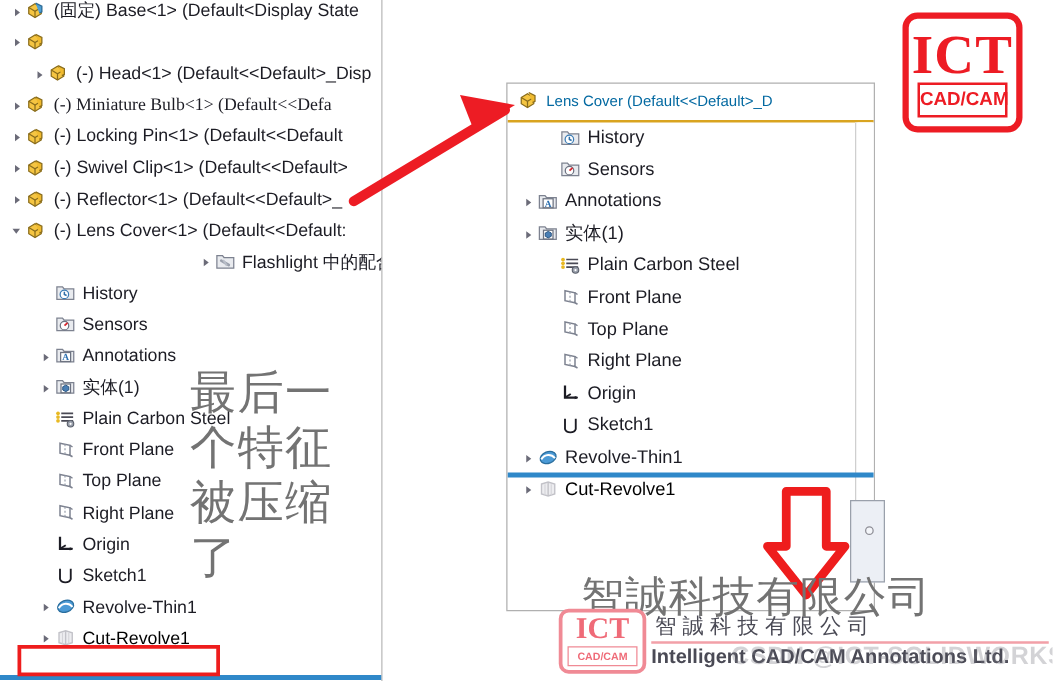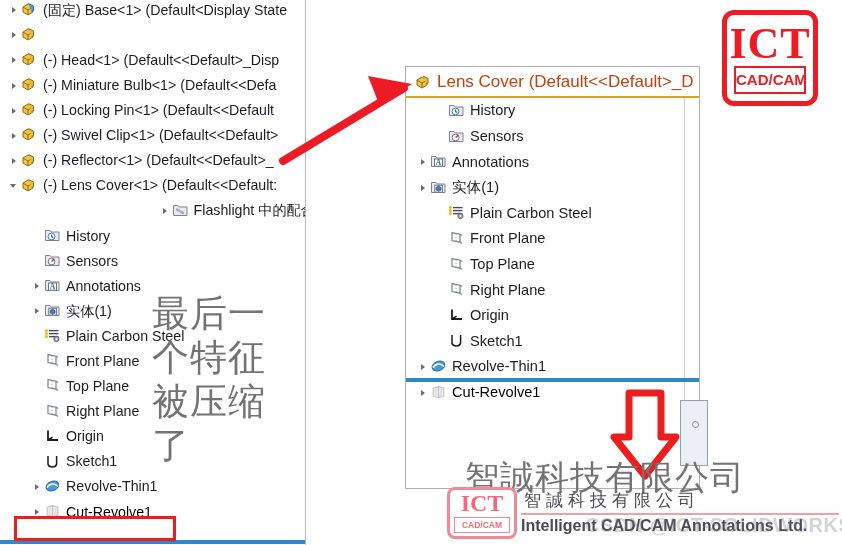--- a/index.html
+++ b/index.html
@@ -39,21 +39,21 @@
   .lbl.dim{color:#000000;}
 
   
   #right-panel{
     position:absolute;left:405px;top:66px;width:295px;height:423px;
     background:#ffffff;border:1px solid #b0b0b0;box-sizing:border-box;
     overflow:hidden;
   }
   #right-head{
     position:relative;height:29px;line-height:29px;white-space:nowrap;
-    font-size:17px;color:#c2410c;padding-left:9px;
+    font-size:12px;color:#0369a1;padding-left:9px;
     border-bottom:2.5px solid #d9a420;
   }
   #right-rows{position:relative;padding-left:9px;}
   #right-rows .row{height:25.6px;line-height:25.6px;font-size:14.6px;}
   #rollback-bar{
     position:absolute;left:0;width:100%;height:4px;background:#2f88c9;
   }
   #right-scroll{
     position:absolute;right:0;top:31px;width:14px;height:330px;
     background:#ffffff;border-left:1px solid #cfcfcf;
@@ -146,27 +146,27 @@
             <path d="M2 6 L7 9 L12 6" fill="none" stroke="#8a6d1c" stroke-width="1"></path>
             <path d="M7 9 L7 14" fill="none" stroke="#8a6d1c" stroke-width="1"></path>
             <path d="M7.5 2.5 L12.5 5 L12.5 9.5 L10.5 10.5" fill="#4d9fd6" stroke="#2d6b95" stroke-width="1"></path>
           </svg></span><span class="lbl">(固定) Base&lt;1&gt;  (Default&lt;Display State</span></div>
       <div class="row" style="padding-left: 0px;"><span class="twisty closed"></span><span class="ico"><svg width="17" height="16" viewBox="0 0 17 16">
             <path d="M2 6 L7 3 L12 6 L12 11 L7 14 L2 11 Z" fill="#f5c542" stroke="#8a6d1c" stroke-width="1"></path>
             <path d="M2 6 L7 9 L12 6" fill="none" stroke="#8a6d1c" stroke-width="1"></path>
             <path d="M7 9 L7 14" fill="none" stroke="#8a6d1c" stroke-width="1"></path>
             <path d="M7.5 2.5 L12.5 5 L12.5 9.5 L10.5 10.5" fill="#f0ba2e" stroke="#8a6d1c" stroke-width="1"></path>
           </svg></span></div>
-      <div class="row" style="padding-left: 0px;"><span class="twisty closed"></span><span class="ico"><svg width="17" height="16" viewBox="0 0 17 16">
+      <div class="row" style="padding-left: 0px; text-align: center;"><span class="twisty closed"></span><span class="ico"><svg width="17" height="16" viewBox="0 0 17 16">
             <path d="M2 6 L7 3 L12 6 L12 11 L7 14 L2 11 Z" fill="#f5c542" stroke="#8a6d1c" stroke-width="1"></path>
             <path d="M2 6 L7 9 L12 6" fill="none" stroke="#8a6d1c" stroke-width="1"></path>
             <path d="M7 9 L7 14" fill="none" stroke="#8a6d1c" stroke-width="1"></path>
             <path d="M7.5 2.5 L12.5 5 L12.5 9.5 L10.5 10.5" fill="#f0ba2e" stroke="#8a6d1c" stroke-width="1"></path>
           </svg></span><span class="lbl">(-) Head&lt;1&gt;  (Default&lt;&lt;Default&gt;_Disp</span></div>
-      <div class="row" style="padding-left: 0px;"><span class="twisty closed"></span><span class="ico"><svg width="17" height="16" viewBox="0 0 17 16">
+      <div class="row" style="padding-left: 0px; font-family: Liberation Serif, serif;"><span class="twisty closed"></span><span class="ico"><svg width="17" height="16" viewBox="0 0 17 16">
             <path d="M2 6 L7 3 L12 6 L12 11 L7 14 L2 11 Z" fill="#f5c542" stroke="#8a6d1c" stroke-width="1"></path>
             <path d="M2 6 L7 9 L12 6" fill="none" stroke="#8a6d1c" stroke-width="1"></path>
             <path d="M7 9 L7 14" fill="none" stroke="#8a6d1c" stroke-width="1"></path>
             <path d="M7.5 2.5 L12.5 5 L12.5 9.5 L10.5 10.5" fill="#f0ba2e" stroke="#8a6d1c" stroke-width="1"></path>
           </svg></span><span class="lbl">(-) Miniature Bulb&lt;1&gt;  (Default&lt;&lt;Defa</span></div>
       <div class="row" style="padding-left: 0px;"><span class="twisty closed"></span><span class="ico"><svg width="17" height="16" viewBox="0 0 17 16">
             <path d="M2 6 L7 3 L12 6 L12 11 L7 14 L2 11 Z" fill="#f5c542" stroke="#8a6d1c" stroke-width="1"></path>
             <path d="M2 6 L7 9 L12 6" fill="none" stroke="#8a6d1c" stroke-width="1"></path>
             <path d="M7 9 L7 14" fill="none" stroke="#8a6d1c" stroke-width="1"></path>
             <path d="M7.5 2.5 L12.5 5 L12.5 9.5 L10.5 10.5" fill="#f0ba2e" stroke="#8a6d1c" stroke-width="1"></path>

